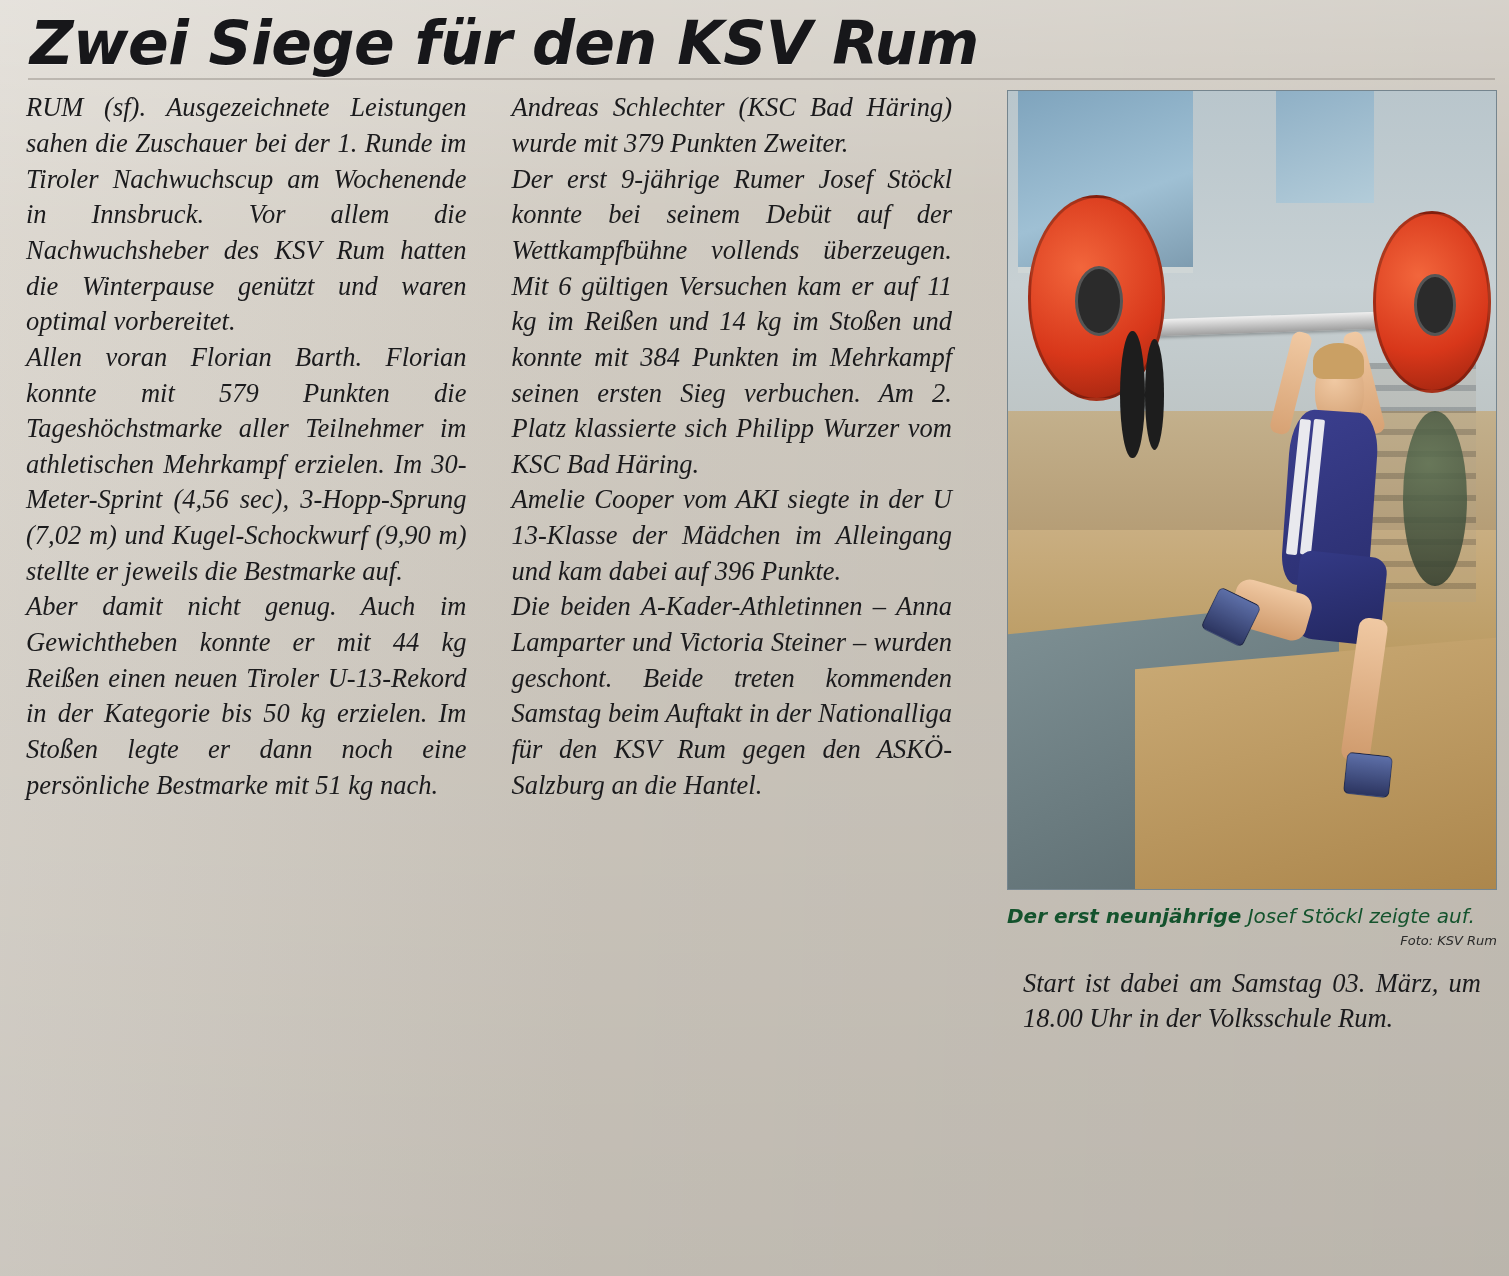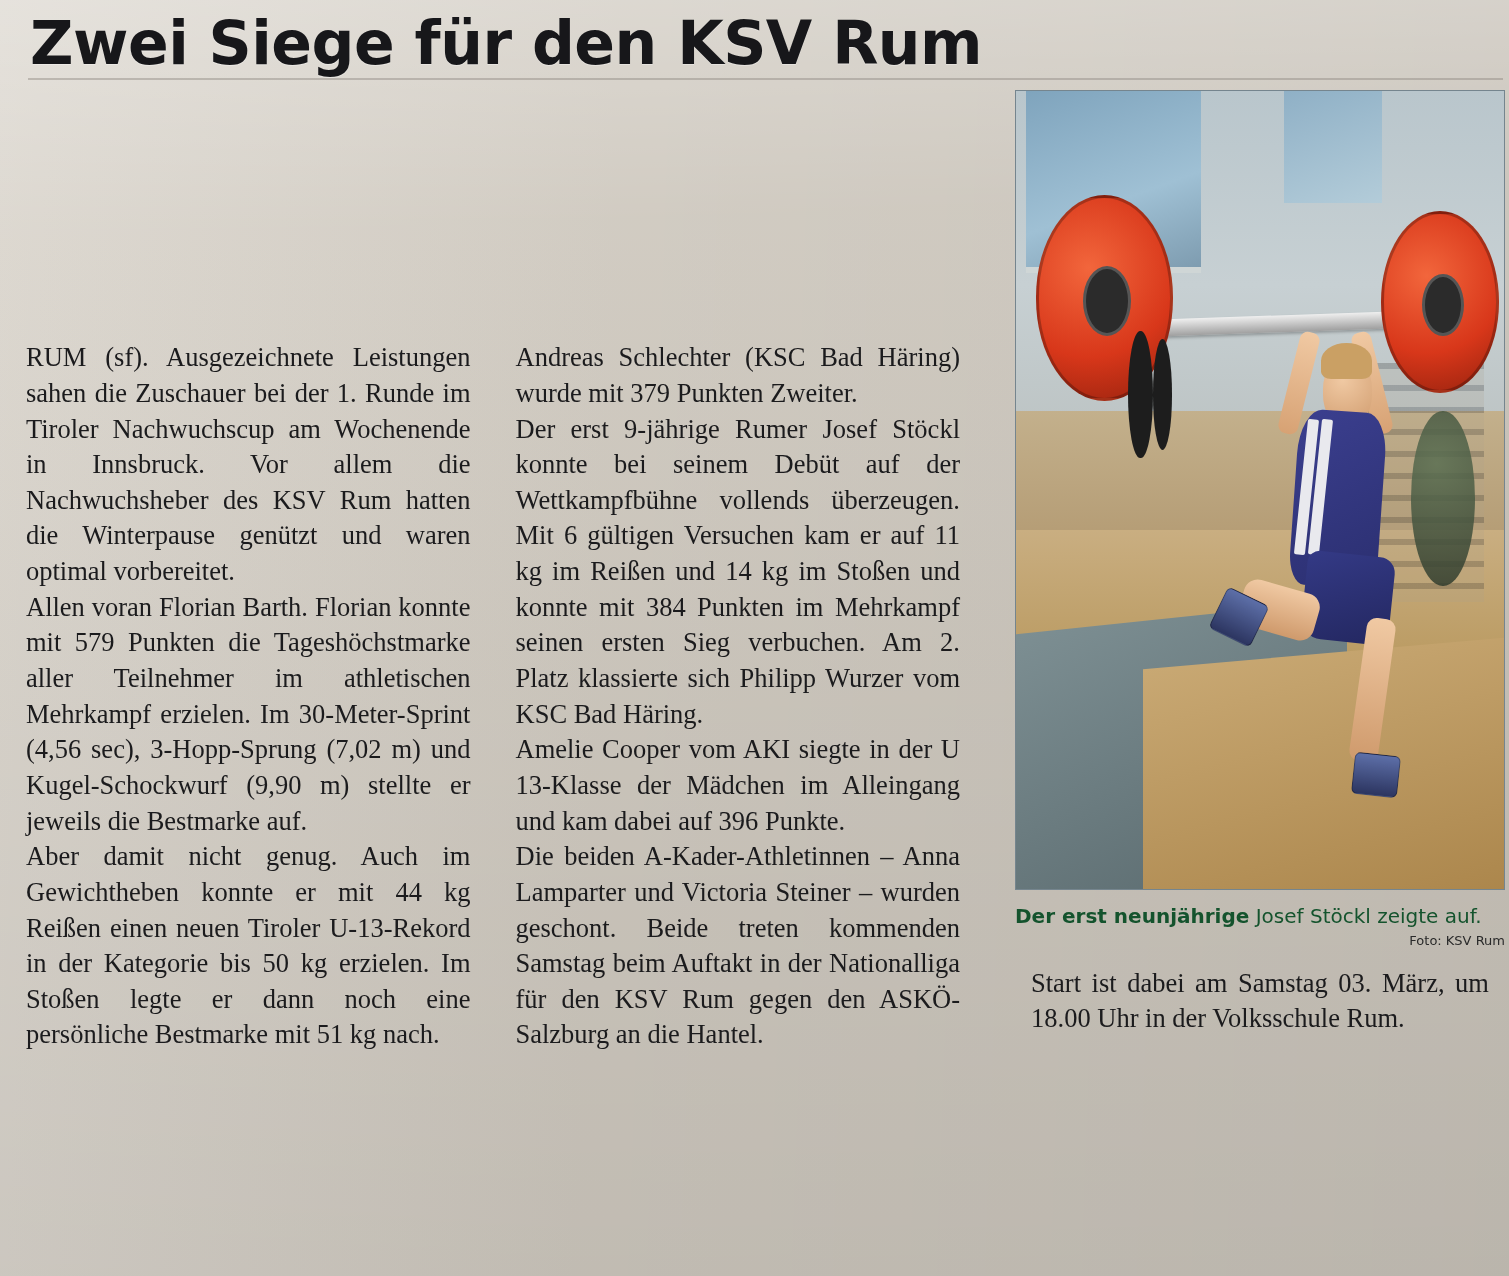--- a/index.html
+++ b/index.html
@@ -21,23 +21,24 @@
     inset: 0;
     background:
       linear-gradient(178deg, rgba(255,255,255,0.30) 0%, rgba(255,255,255,0.05) 18%, rgba(0,0,0,0.03) 55%, rgba(0,0,0,0.07) 100%),
       linear-gradient(92deg, rgba(255,255,255,0.18) 0%, rgba(0,0,0,0.02) 40%, rgba(0,0,0,0.05) 100%),
       #d3cdc3;
     z-index: 0;
   }
   .content {
     position: relative;
     z-index: 2;
-    padding: 8px 4px 0 26px;
+    padding: 8px 12px 0 26px;
     box-sizing: border-box;
     height: 100%;
+    font-style: italic;
   }
   .headline {
     font-family: "DejaVu Sans", sans-serif;
     font-weight: bold;
     font-size: 60px;
     line-height: 1.04;
     letter-spacing: -0.5px;
     color: #17171a;
     margin: 4px 0 2px 4px;
     text-shadow: 0 1px 0 rgba(255,255,255,0.35);
@@ -53,21 +54,21 @@
   }
   .rule {
     height: 2px;
     background: #8d8881;
     opacity: 0.45;
     margin: 4px 2px 10px 2px;
   }
   .columns {
     display: flex;
     gap: 17px;
-    align-items: flex-end;
+    align-items: flex-start;
   }
   .col {
     box-sizing: border-box;
   }
   .col-text {
     width: 500px;
     padding-right: 28px;
     text-align: justify;
     text-justify: inter-word;
     font-size: 26.5px;

